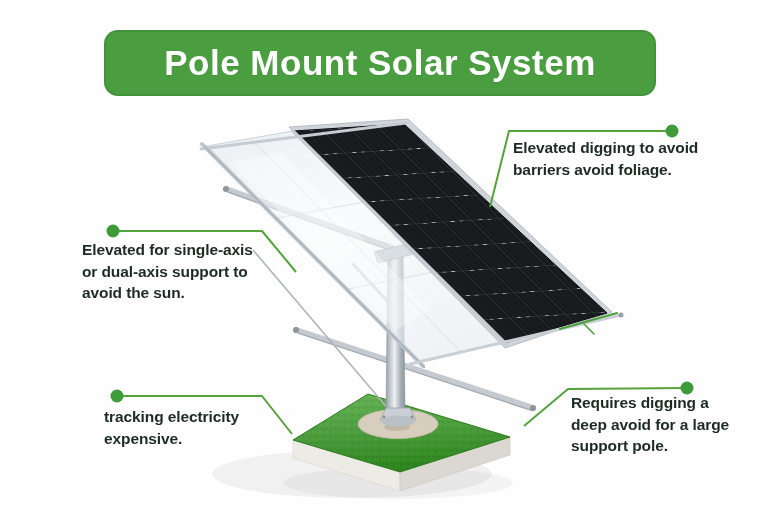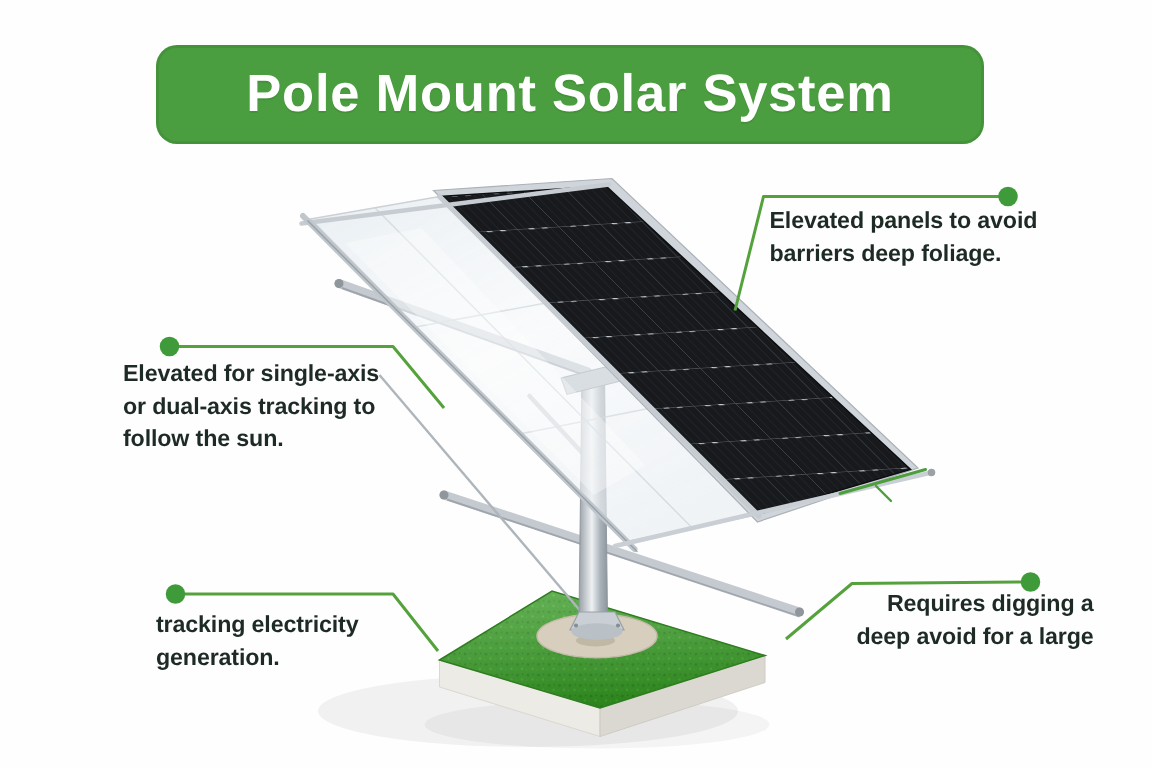--- a/index.html
+++ b/index.html
@@ -21,21 +21,21 @@
   .scene { position:absolute; left:0; top:0; width:768px; height:512px; }
 
   .callout {
     position:absolute; color:#1e2b25; font-weight:bold;
     font-size:15.5px; line-height:21.5px; letter-spacing:-0.1px;
   }
   .callout div { white-space:nowrap; }
   .co-elevated  { left:513px; top:137px; }
   .co-tracking  { left:82px;  top:239px; }
   .co-expensive { left:104px; top:406px; }
-  .co-digging   { left:571px; top:392px;text-align:right; }
+  .co-digging   { left:571px; top:392px; }
 </style>
 </head>
 <body>
 
 <div class="stage">
 
   <div class="banner">
     <span>Pole Mount Solar System</span>
   </div>
 
@@ -136,33 +136,34 @@
     </g>
     <g>
       <circle cx="672" cy="131" r="6.5" fill="#3f9b3a"></circle>
       <circle cx="113" cy="231" r="6.5" fill="#3f9b3a"></circle>
       <circle cx="117" cy="396" r="6.5" fill="#3f9b3a"></circle>
       <circle cx="687" cy="388" r="6.5" fill="#3f9b3a"></circle>
     </g>
   </svg>
 
   <div class="callout co-elevated">
-    <div>Elevated panels to avoid</div>
-    <div>barriers deep foliage.</div>
+    <div>Elevated digging to avoid</div>
+    <div>barriers avoid foliage.</div>
   </div>
 
   <div class="callout co-tracking">
     <div>Elevated for single-axis</div>
-    <div>or dual-axis tracking to</div>
-    <div>follow the sun.</div>
+    <div>or dual-axis support to</div>
+    <div>avoid the sun.</div>
   </div>
 
   <div class="callout co-expensive">
     <div>tracking electricity</div>
-    <div>generation.</div>
+    <div>expensive.</div>
   </div>
 
   <div class="callout co-digging">
     <div>Requires digging a</div>
     <div>deep avoid for a large</div>
+    <div>support pole.</div>
   </div>
 
 </div>
 
 </body></html>

